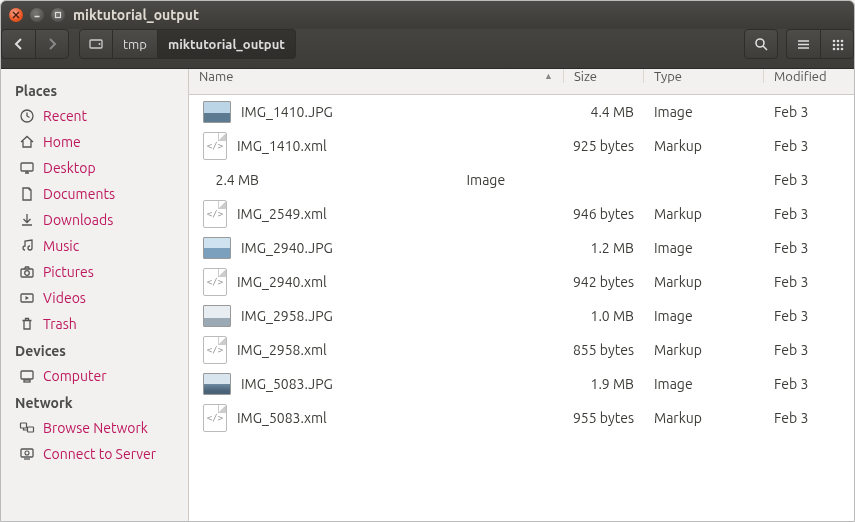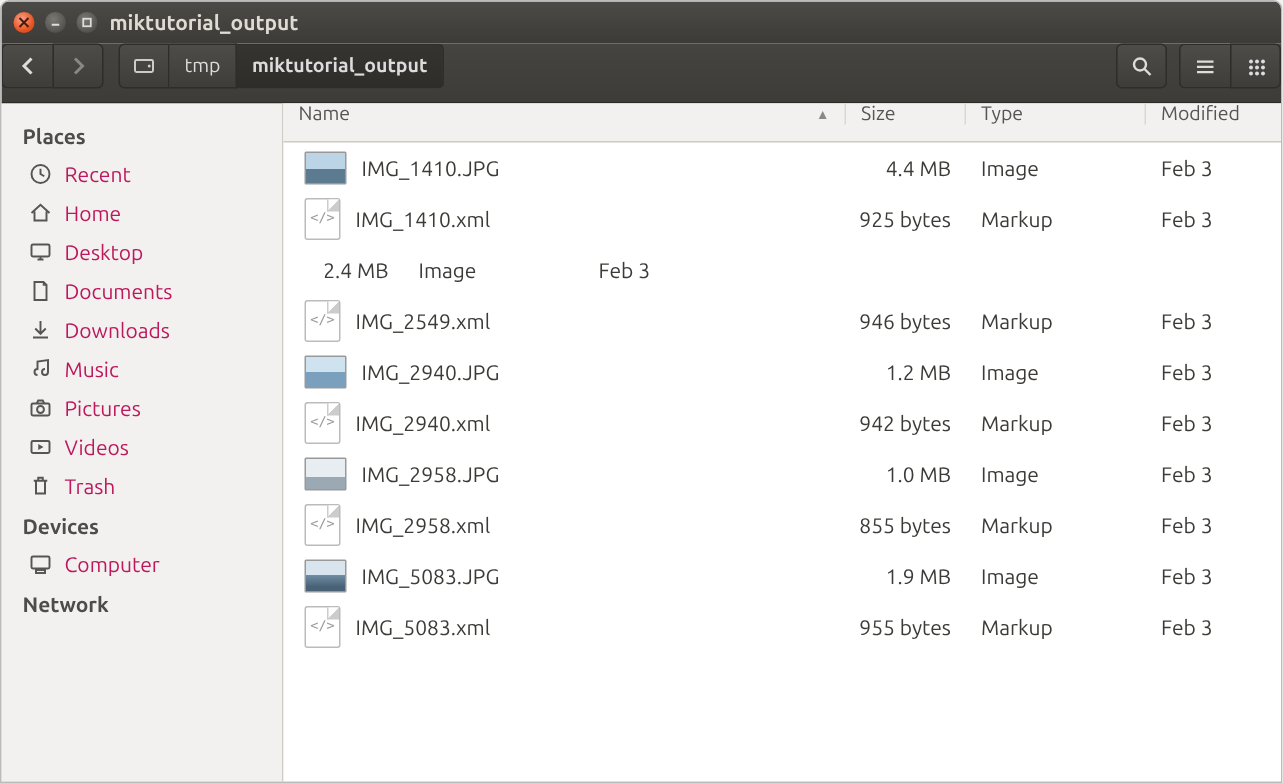--- a/index.html
+++ b/index.html
@@ -39,21 +39,21 @@
   
   .filelist { flex: 1; display: flex; flex-direction: column; background: #ffffff; min-width: 0; }
   .list-header { display: flex; height: 26px; border-bottom: 1px solid #cfcbc4; background: #f2f1f0; font-size: 13px; color: #555; align-items: flex-start; }
   .col-h { padding: 0 10px; display: flex; align-items: center; border-right: 1px solid #dcd8d1; cursor: pointer; position: relative; }
   .col-name { flex: 1; }
   .col-size { width: 80px; justify-content: flex-start; }
   .col-type { width: 120px; }
   .col-mod { width: 90px; border-right: none; }
   .sort-ind { margin-left: auto; font-size: 9px; color: #888; }
   .list-body { flex: 1; overflow-y: auto; }
-  .row { display: flex; height: 34px; align-items: center; font-size: 14px; color: #3c3b37; cursor: pointer; }
+  .row { display: flex; height: 34px; align-items: center; font-size: 14px; color: #3c3b37; cursor: pointer; justify-content: space-between; }
   .cell-name { flex: 1; display: flex; align-items: center; gap: 10px; padding-left: 14px; min-width: 0; }
   .cell-size { width: 80px; text-align: right; padding-right: 10px; }
   .cell-type { width: 120px; padding-left: 10px; }
   .cell-mod { width: 90px; padding-left: 10px; }
   .thumb { width: 28px; height: 22px; border: 1px solid #999; background: #cde; display: flex; align-items: center; justify-content: center; flex-shrink: 0; border-radius: 1px; overflow: hidden; }
   .thumb-img { width: 100%; height: 100%; }
   .thumb-xml { width: 24px; height: 28px; border: 1px solid #bbb; border-radius: 2px; background: #fff; display: flex; align-items: center; justify-content: center; flex-shrink: 0; position: relative; }
   .thumb-xml::before { content: ""; position: absolute; top: 0; right: 0; width: 7px; height: 7px; background: linear-gradient(135deg, #fff 48%, #ccc 52%); border-left: 1px solid #ccc; border-bottom: 1px solid #ccc; }
   .thumb-xml span { font-size: 9px; color: #999; font-family: monospace; }
 </style>
@@ -218,20 +218,38 @@
           <div class="sb-item">
             <span class="sb-icon">
               <svg viewBox="0 0 16 16">
                 <use href="#i-computer"></use>
               </svg>
             </span>
             <span>Computer</span>
           </div>
         </div>
       <div class="sb-heading">Network</div>
+      <div id="network-list">
+          <div class="sb-item">
+            <span class="sb-icon">
+              <svg viewBox="0 0 16 16">
+                <use href="#i-netbrowse"></use>
+              </svg>
+            </span>
+            <span>Browse Network</span>
+          </div>
+          <div class="sb-item">
+            <span class="sb-icon">
+              <svg viewBox="0 0 16 16">
+                <use href="#i-netconnect"></use>
+              </svg>
+            </span>
+            <span>Connect to Server</span>
+          </div>
+        </div>
     </div>
 
     <div class="filelist">
       <div class="list-header">
         <div class="col-h col-name">
           <span>Name</span>
           <span class="sort-ind">▲</span>
         </div>
         <div class="col-h col-size">
             <span>Size</span>

